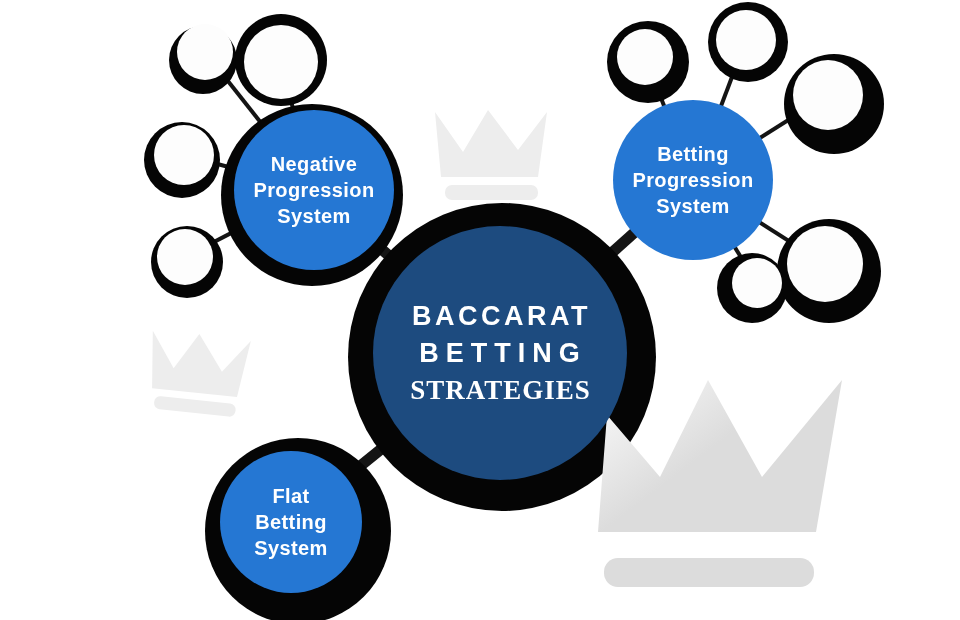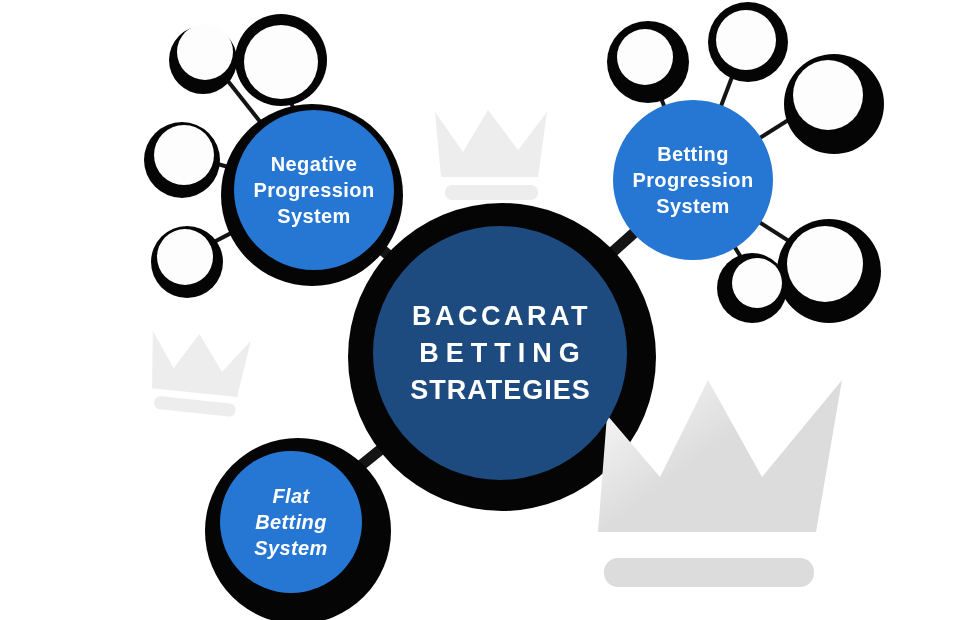--- a/index.html
+++ b/index.html
@@ -26,24 +26,24 @@
     left:373px;top:226px;width:254px;height:254px;
     background:var(--center-blue);
     font-size:27px;line-height:37px;
   }
   .node-branch{
     background:var(--branch-blue);
     font-size:20px;line-height:26px;letter-spacing:0.4px;
   }
   .node-negative{left:234px;top:110px;width:160px;height:160px;text-align:center;}
   .node-positive{left:613px;top:100px;width:160px;height:160px;}
-  .node-flat{left:220px;top:451px;width:142px;height:142px;font-style:italic;}
+  .node-flat{left:220px;top:451px;width:142px;height:142px;}
   .ls-a{letter-spacing:3.5px;padding-left:3px;}
   .ls-b{letter-spacing:7px;padding-left:6px;}
-  .ls-c{letter-spacing:1px;padding-left:1px;}
+  .ls-c{letter-spacing:1px;padding-left:1px;font-family:Liberation Serif, serif;}
 </style>
 </head>
 <body>
 
 <div class="stage">
 
   <svg class="layer" width="960" height="620" viewBox="0 0 960 620">
     <defs>
       <g id="crownShape">
         <path d="M0,2 L28,42 L53,0 L83,40 L112,2 L103,67 L6,67 Z"></path>

